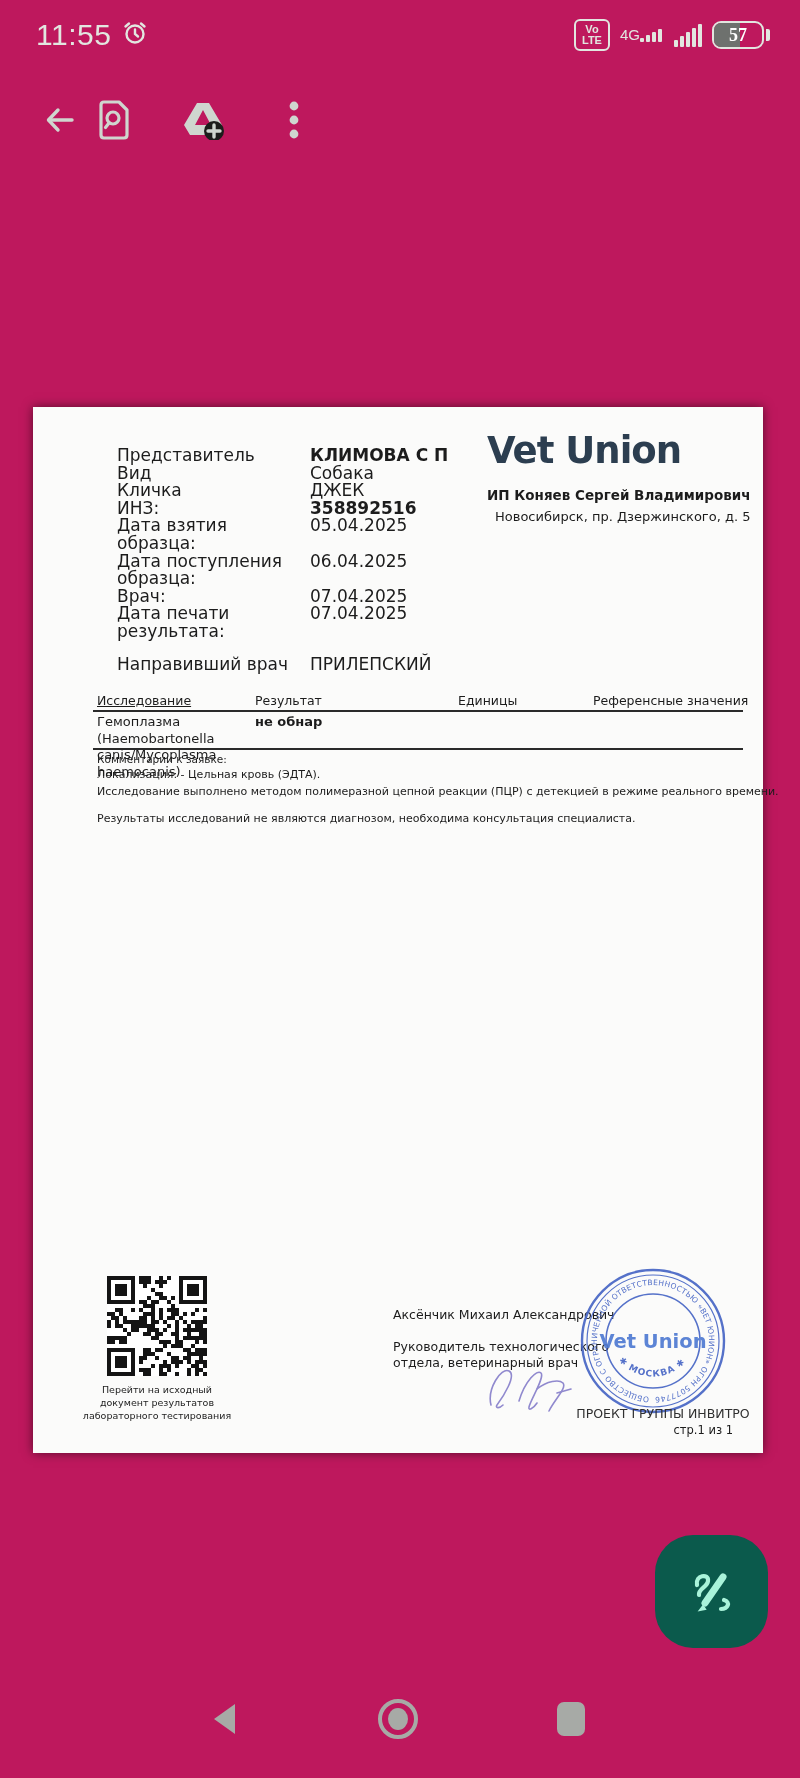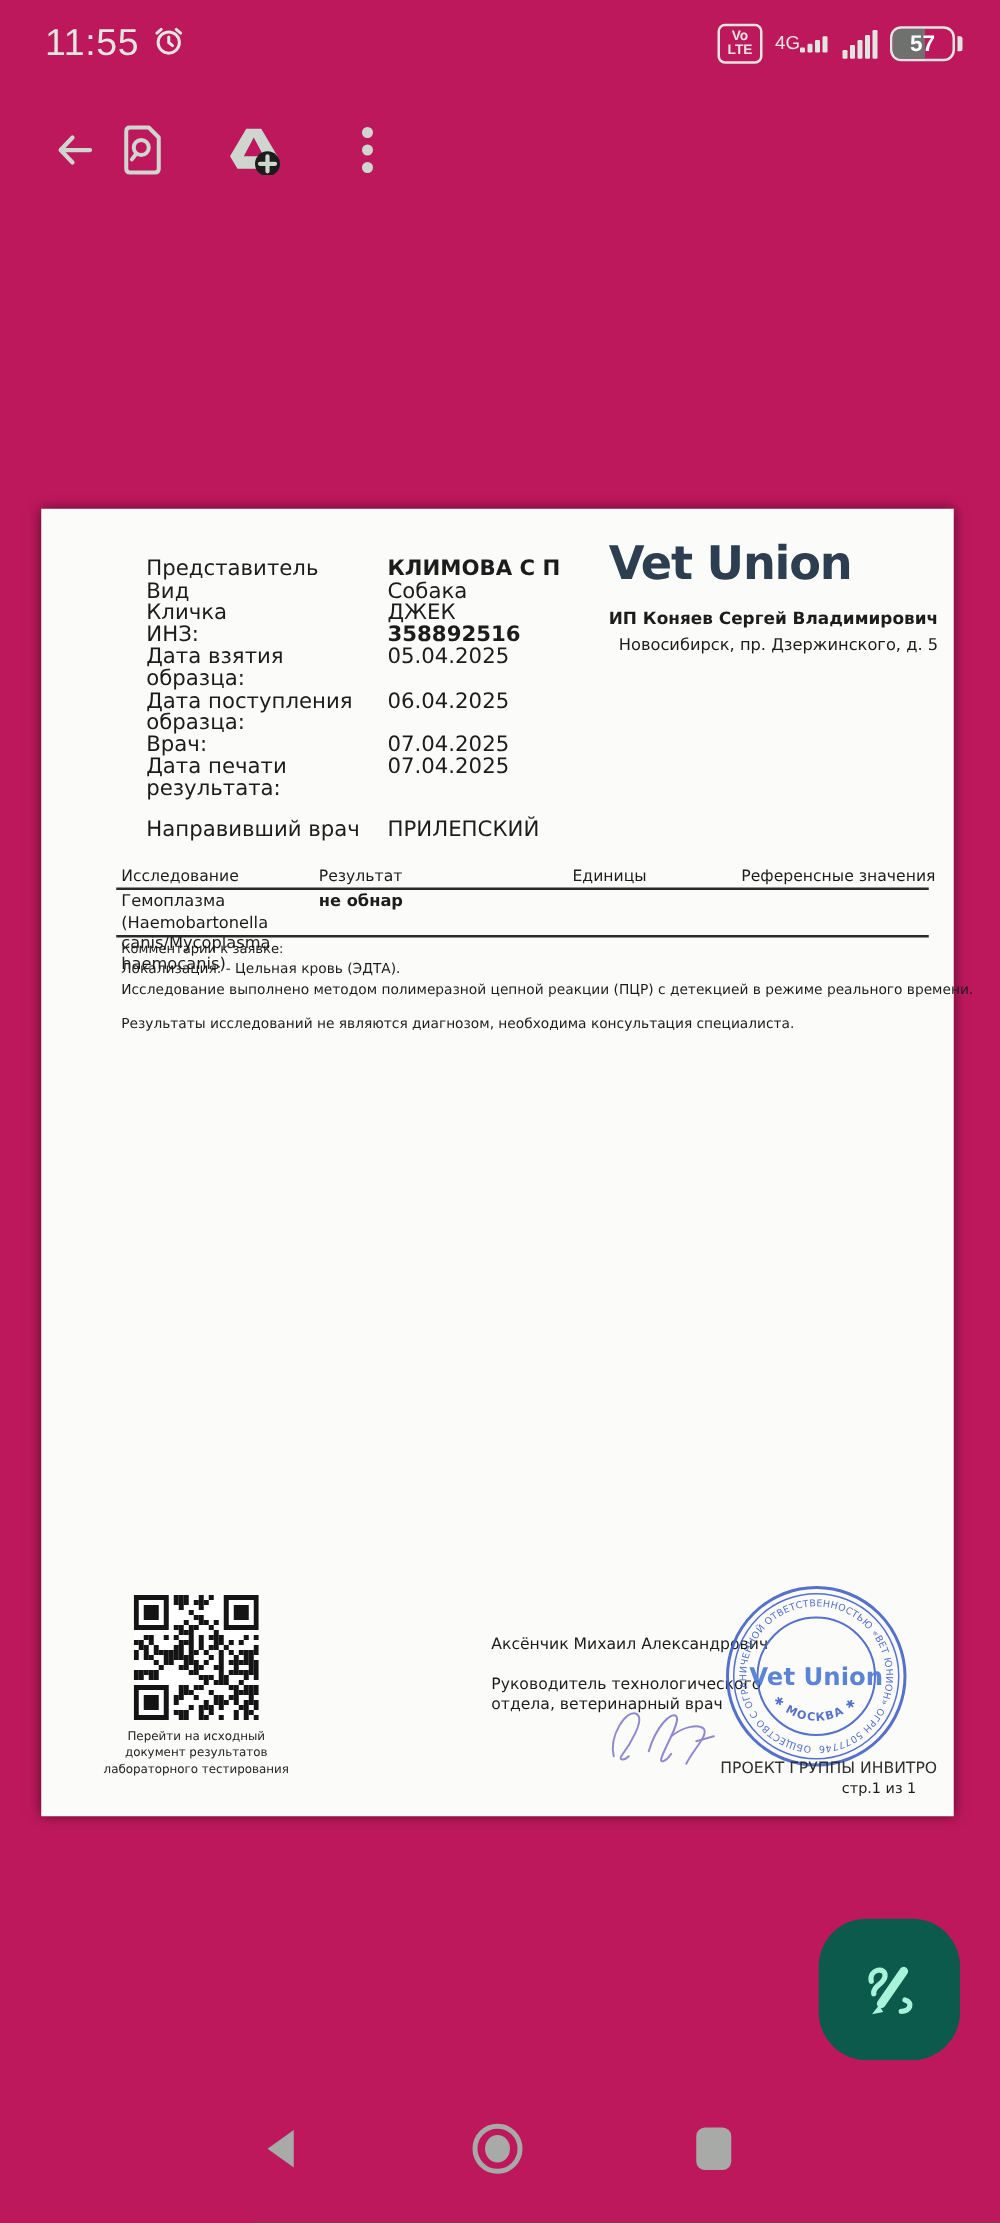--- a/index.html
+++ b/index.html
@@ -15,21 +15,21 @@
   .sb-time { font-size:30px; font-weight:500; letter-spacing:.5px; }
   .sb-right { display:flex; align-items:center; gap:10px; }
   .volte-badge { border:2px solid #e2e6e0; border-radius:6px; width:36px; height:32px;
     display:flex; flex-direction:column; align-items:center; justify-content:center;
     font-size:11px; font-weight:700; line-height:11px; }
   .net-cluster { display:flex; flex-direction:row; align-items:center; line-height:1; }
   .net-4g { font-size:15px; font-weight:500; margin-bottom:1px; }
   .bars { display:flex; align-items:flex-end; gap:2px; }
   .bars i { display:block; width:4px; background:#e2e6e0; border-radius:1px; }
   .battery { position:relative; width:52px; height:28px; border:2.5px solid #e2e6e0;
-    border-radius:9px; display:flex; align-items:center; justify-content:center; overflow:hidden; }
+    border-radius:9px; display:flex; align-items:center; justify-content:center; overflow:hidden;font-family:Liberation Serif, serif; }
   .battery .fill { position:absolute; left:0; top:0; bottom:0; width:55%; background:#6e716e; }
   .battery .pct { position:relative; font-size:18px; font-weight:700; color:#fff; }
   .battery-cap { width:4px; height:12px; background:#e2e6e0; border-radius:0 2px 2px 0; margin-left:2px; }
 
   
   .app-bar { position:absolute; top:80px; left:0; right:0; height:80px;
     display:flex; align-items:center; padding:0 30px 0 38px; }
   .ab-back { width:44px; height:44px; display:flex; align-items:center; justify-content:center; }
   .ab-title { margin-left:28px; font-size:38px; color:#d5dbd4; letter-spacing:.5px;
     white-space:nowrap; overflow:hidden; flex:1; }
@@ -49,21 +49,21 @@
   .frow .b { font-weight:700; }
   .frow.gap { margin-top:15px; }
 
   .brand { left:454px; top:22px; }
   .brand-logo { font-size:37px; font-weight:700; color:#2c3e50; letter-spacing:-1px; }
   .brand-owner { margin-top:15px; font-size:13.5px; font-weight:700; }
   .brand-addr { margin-top:6px; font-size:13px;text-align:right; }
 
   .tbl-head { left:64px; top:286px; width:646px; font-size:12.5px; }
   .th { position:absolute; top:0; white-space:nowrap; }
-  .th-0 { left:0; }
+  .th-0 { left:0; text-decoration:underline; }
   .th-1 { left:158px; }
   .th-2 { left:361px; }
   .th-3 { left:496px; }
   .tbl-rule-top { left:60px; top:303px; width:650px; height:2px; background:#2a2a2a; }
   .tbl-row { left:64px; top:307px; width:646px; font-size:13px; }
   .td { position:absolute; top:0; }
   .td-test { left:0; width:172px; line-height:16.5px; }
   .td-result { left:158px; font-weight:700; }
   .td-units { left:361px; }
   .td-ref { left:496px; }

